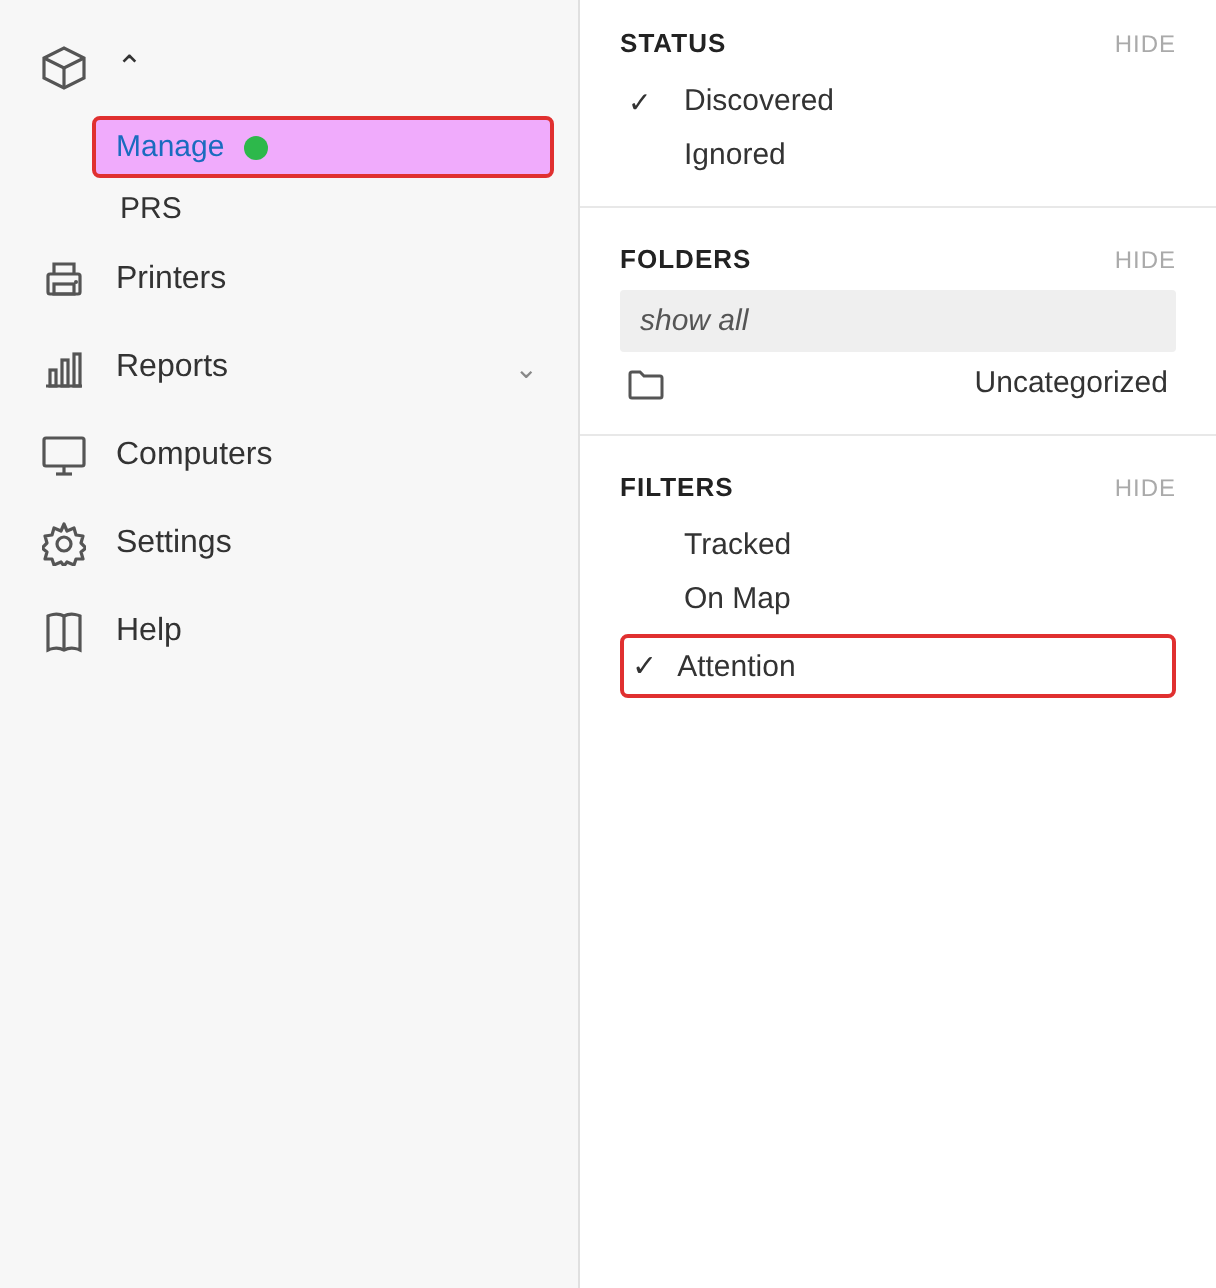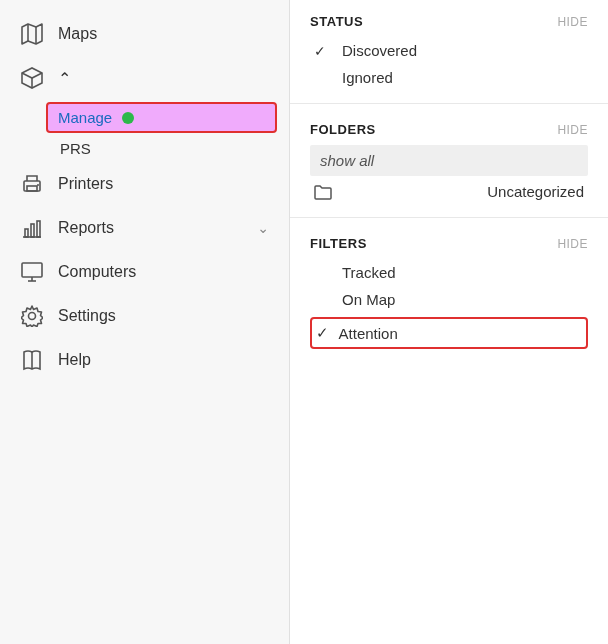--- a/index.html
+++ b/index.html
@@ -226,30 +226,20 @@
     
     svg {
       display: block;
     }
   </style>
 </head>
 <body>
 
 <nav class="sidebar">
 
-  <div class="nav-item">
-    <span class="icon">
-      <svg width="22" height="22" viewBox="0 0 22 22" fill="none" stroke="#555" stroke-width="1.6">
-        <polygon points="1,4 7,1 15,4 21,1 21,18 15,21 7,18 1,21" stroke-linejoin="round"></polygon>
-        <line x1="7" y1="1" x2="7" y2="18"></line>
-        <line x1="15" y1="4" x2="15" y2="21"></line>
-      </svg>
-    </span>
-    <span class="label">Maps</span>
-  </div>
 
   <div class="software-section">
     <div class="software-header">
       <span class="icon">
         <svg width="22" height="22" viewBox="0 0 22 22" fill="none" stroke="#555" stroke-width="1.6">
           <polyline points="1,6 11,11 21,6"></polyline>
           <polyline points="11,11 11,21"></polyline>
           <path d="M1 6 L1 16 L11 21 L21 16 L21 6 L11 1 Z"></path>
         </svg>
       </span>

